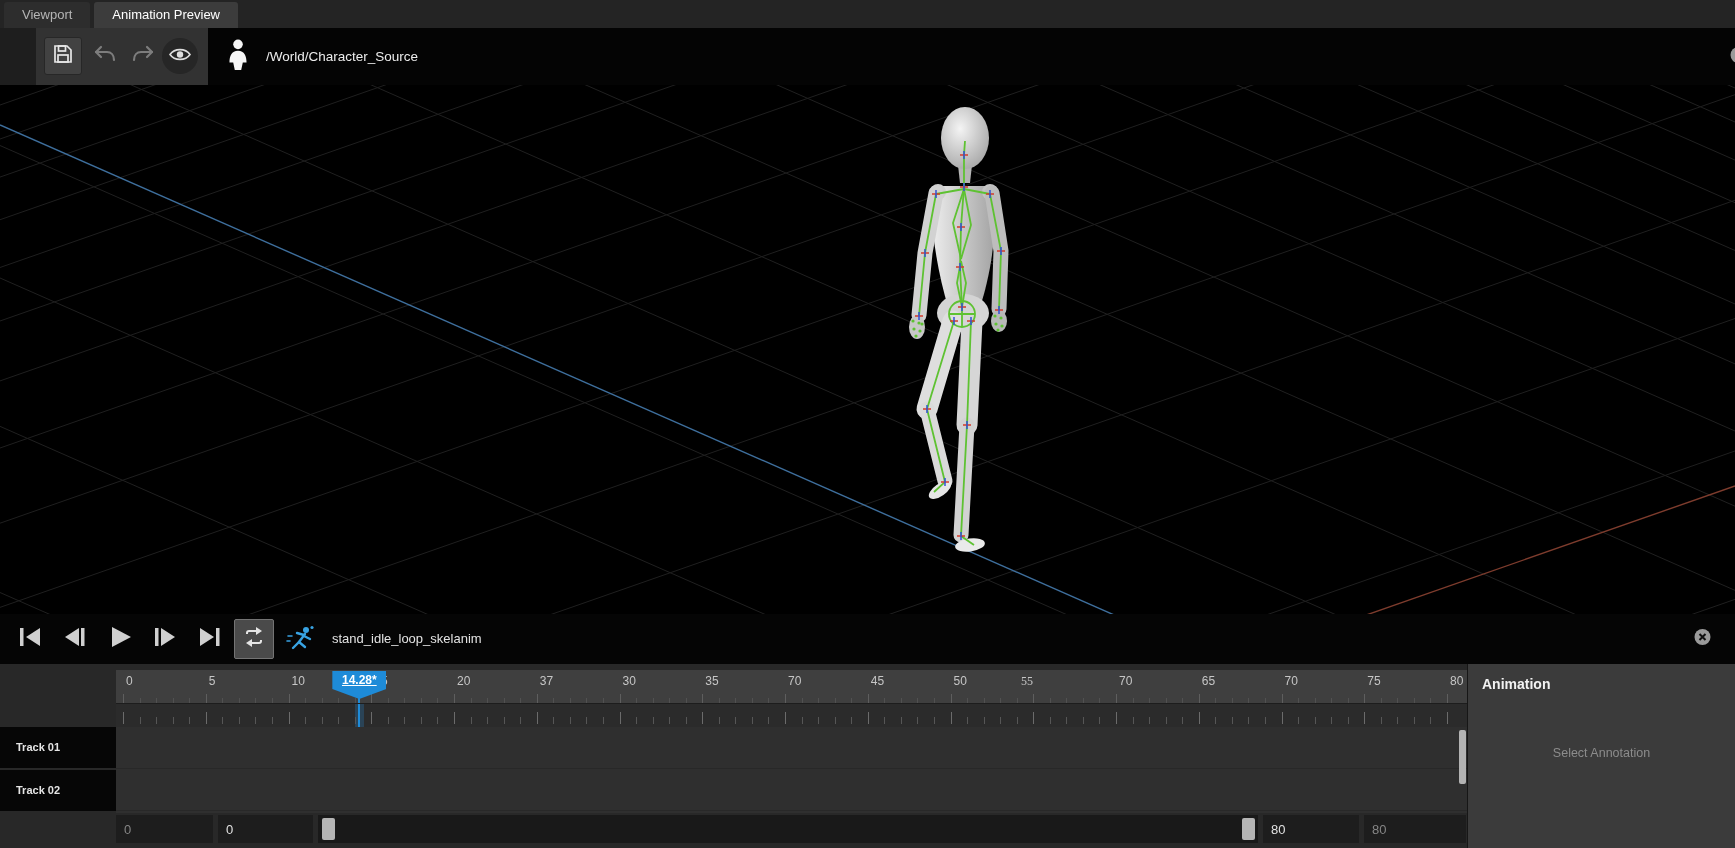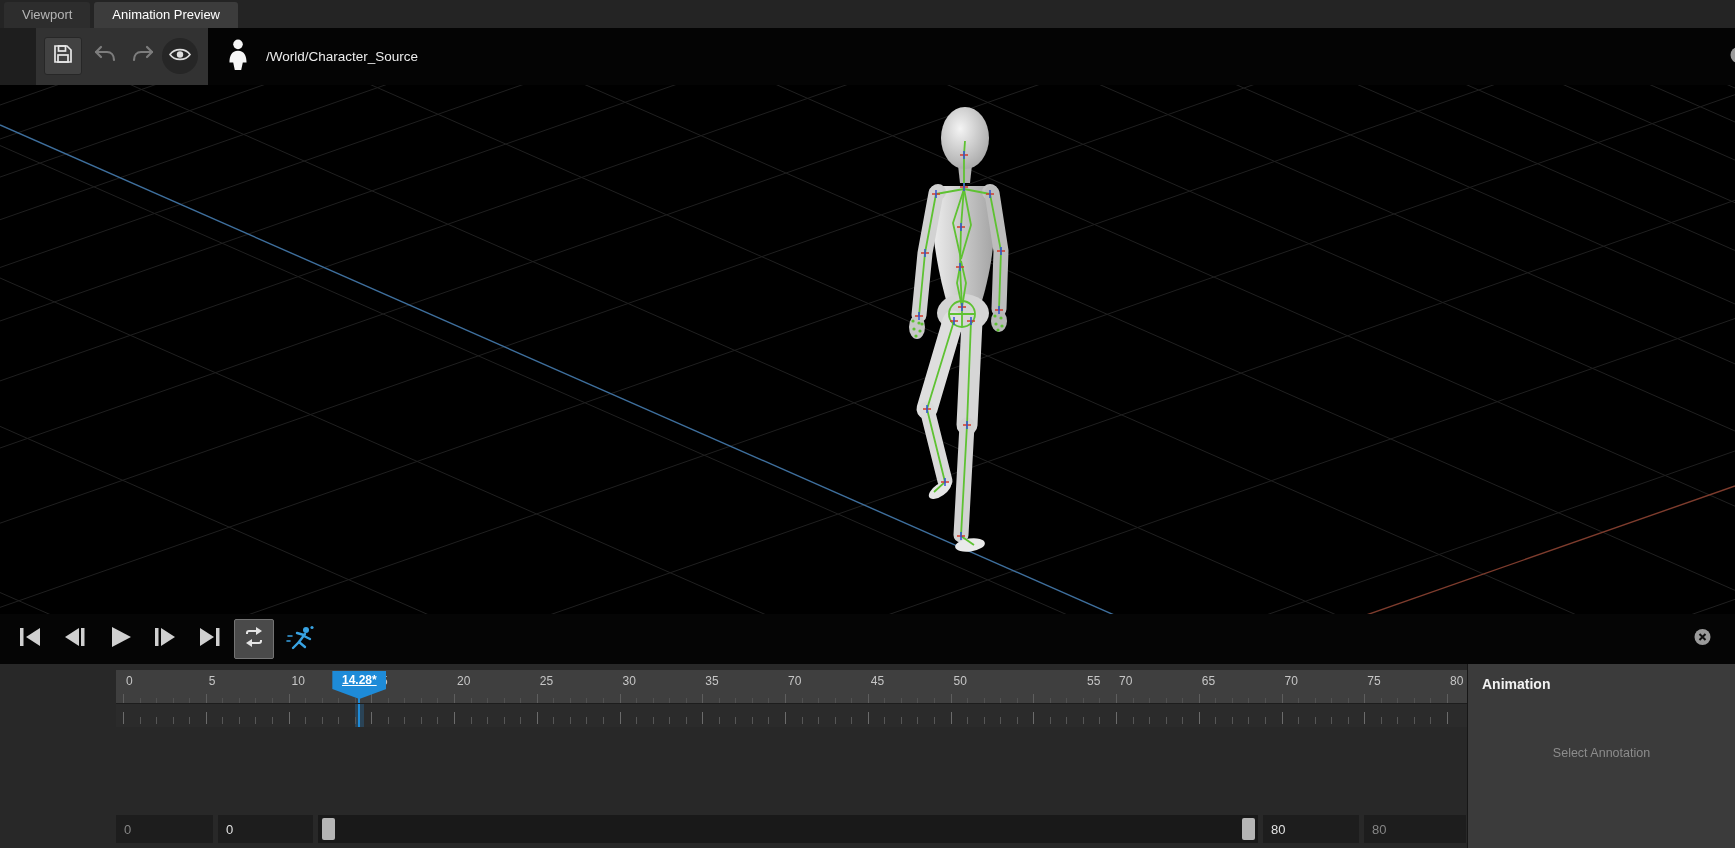--- a/index.html
+++ b/index.html
@@ -312,20 +312,21 @@
       <circle cx="20" cy="5" r="3" fill="var(--runner-blue)" stroke="none"></circle>
       <path d="M19,9 L13,17"></path>
         <path d="M18,11 L24,14"></path>
         <path d="M18,10 L11,8"></path>
       <path d="M13,17 L19,22"></path>
         <path d="M13,17 L7,23"></path>
       <path d="M2,11 L6,11 M1,16 L4,16" stroke-width="1.6"></path>
       <circle cx="26" cy="2.5" r="1.6" fill="var(--runner-blue)" stroke="none"></circle>
     </svg>
   </span>
+  <span class="clip-name">stand_idle_loop_skelanim</span>
   <div class="close-btn">
     <span>
       <svg width="17" height="17" viewBox="0 0 17 17">
         <circle cx="8.5" cy="8.5" r="8" fill="#9a9a9a"></circle>
         <path d="M5.5,5.5 L11.5,11.5 M11.5,5.5 L5.5,11.5" stroke="#101010" stroke-width="2"></path>
       </svg>
     </span>
   </div>
 </div>
 
@@ -414,27 +415,27 @@
       <div class="rtick" style="left: 1264.8px;"></div>
       <div class="rtick" style="left: 1281.35px;"></div>
       <div class="rtick" style="left: 1297.9px;"></div>
       <div class="rtick" style="left: 1314.45px;"></div>
       <div class="rtick major" style="left: 1331px;"></div>
       <div class="rlabel" style="left: 10px;">0</div>
       <div class="rlabel" style="left: 92.75px;">5</div>
       <div class="rlabel" style="left: 175.5px;">10</div>
       <div class="rlabel" style="left: 258.25px;">15</div>
       <div class="rlabel" style="left: 341px;">20</div>
-      <div class="rlabel" style="left: 423.75px;">25</div>
+      <div class="rlabel" style="left: 423.75px;">37</div>
       <div class="rlabel" style="left: 506.5px;">30</div>
       <div class="rlabel" style="left: 589.25px;">35</div>
       <div class="rlabel" style="left: 672px;">70</div>
       <div class="rlabel" style="left: 754.75px;">45</div>
       <div class="rlabel" style="left: 837.5px;">50</div>
-      <div class="rlabel" style="left: 971px;">55</div>
+      <div class="rlabel" style="left: 905px; font-family: Liberation Serif, serif;">55</div>
       <div class="rlabel" style="left: 1003px;">70</div>
       <div class="rlabel" style="left: 1085.75px;">65</div>
       <div class="rlabel" style="left: 1168.5px;">70</div>
       <div class="rlabel" style="left: 1251.25px;">75</div>
       <div class="rlabel" style="left: 1334px;">80</div>
     </div>
   <div class="tickrow" id="tickrow">
     <div class="ph-glow" id="playhead-glow" style="left: 238.834px;"></div>
     <div class="ph-line" id="playhead-line" style="left: 242.334px;"></div>
   <div class="ttick major" style="left: 7px;"></div>
@@ -512,20 +513,33 @@
       <div class="ttick" style="left: 1198.6px;"></div>
       <div class="ttick" style="left: 1215.15px;"></div>
       <div class="ttick" style="left: 1231.7px;"></div>
       <div class="ttick major" style="left: 1248.25px;"></div>
       <div class="ttick" style="left: 1264.8px;"></div>
       <div class="ttick" style="left: 1281.35px;"></div>
       <div class="ttick" style="left: 1297.9px;"></div>
       <div class="ttick" style="left: 1314.45px;"></div>
       <div class="ttick major" style="left: 1331px;"></div>
     </div>
+  <div class="tracks">
+    <div class="track-labels" id="track-labels">
+        <div class="track-label">Track 01</div>
+        <div class="track-label">Track 02</div>
+      </div>
+    <div class="track-body">
+      <div id="track-body-rows">
+          <div class="track-row"></div>
+          <div class="track-row"></div>
+        </div>
+      <div class="vscroll"></div>
+    </div>
+  </div>
   <div class="controls">
     <input class="ctl-input dim" style="left: 116px; width: 97px;" readonly="" value="0">
     <input class="ctl-input" style="left: 218px; width: 95px;" readonly="" value="0">
     <div class="range-slider">
       <div class="sl-handle left"></div>
       <div class="sl-handle right"></div>
     </div>
     <input class="ctl-input" style="left: 1263px; width: 96px;" readonly="" value="80">
     <input class="ctl-input dim" style="left: 1364px; width: 102px;" readonly="" value="80">
   </div>

